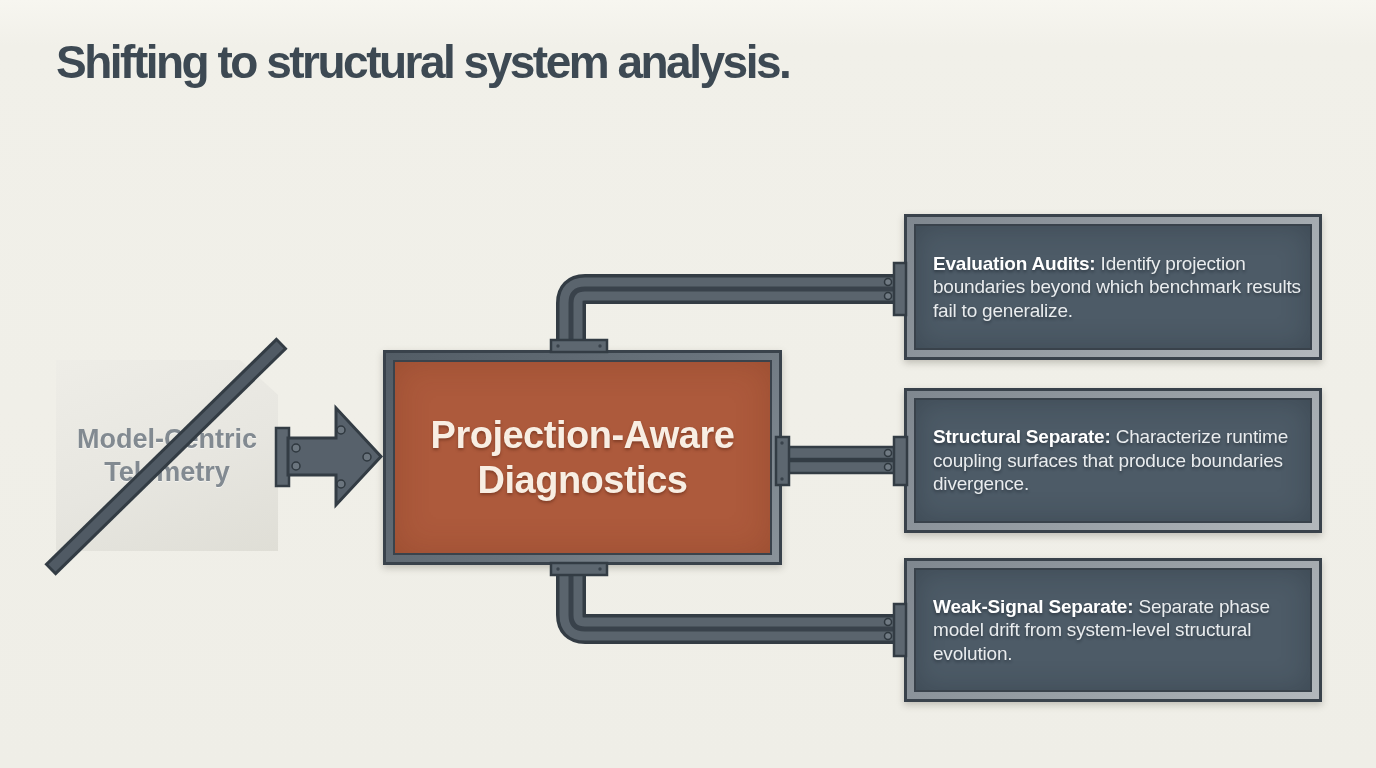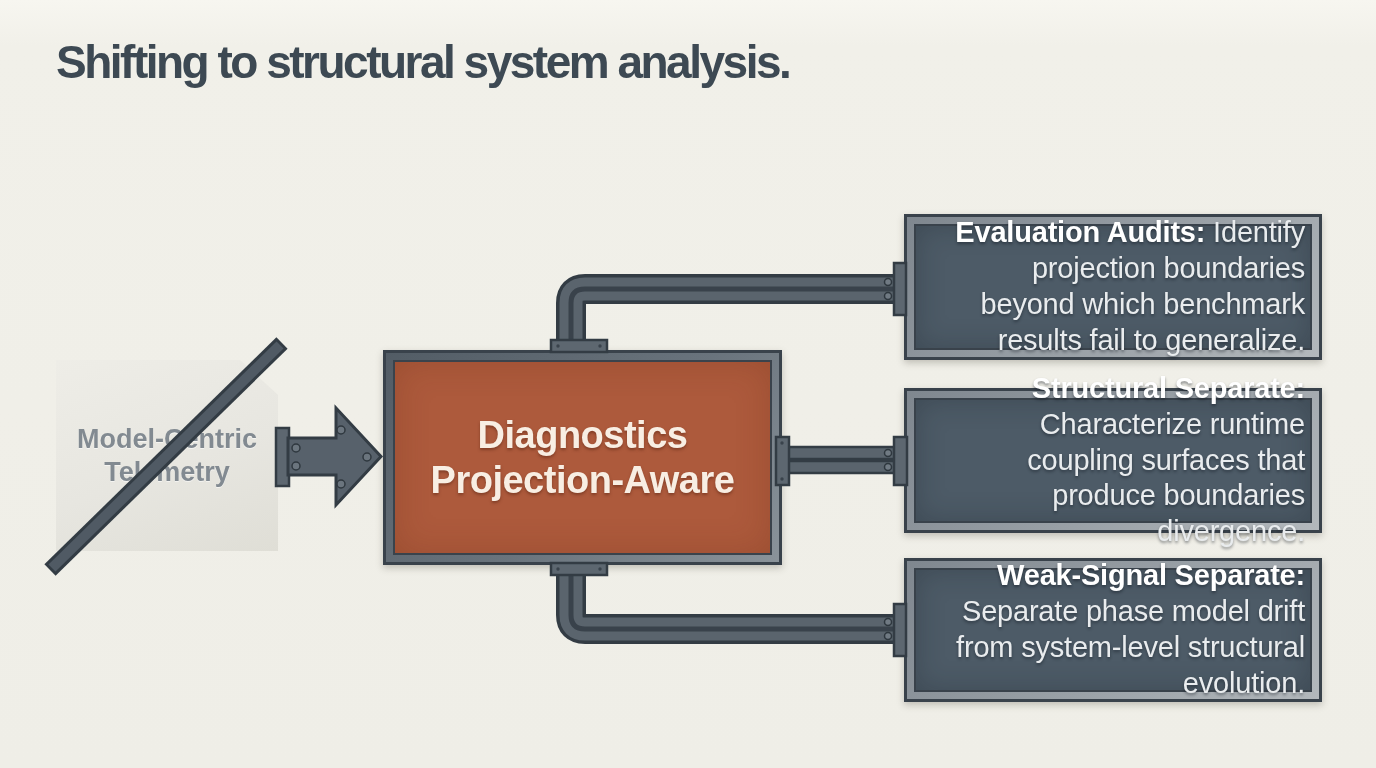--- a/index.html
+++ b/index.html
@@ -114,26 +114,25 @@
     width: 100%; height: 100%;
     background: #4d5b67;
     border: 2px solid #39424b;
     box-shadow: inset 0 0 28px rgba(20,28,36,0.28);
     display: flex;
     align-items: center;
     padding-left: 17px;
   }
   .out-text {
     width: 372px;
-    font-size: 29px;
+    font-size: 19px;
     line-height: 1.24;
     color: #e9ecee;
     letter-spacing: -0.2px;
     text-shadow: 0 2px 3px rgba(15,22,30,0.45);
-    text-align: right;
   }
   .out-text strong { color: #ffffff; font-weight: 700; }
 </style>
 </head>
 <body>
 
 <div class="canvas">
 
   <h1 class="title">Shifting to structural system analysis.</h1>
 
@@ -166,22 +165,22 @@
   <div class="source-box">
     <div class="source-label">
       <div>Model-Centric</div>
       <div>Telemetry</div>
     </div>
   </div>
 
   <div class="hub-box">
     <div class="hub-panel">
       <div class="hub-label">
+        <div>Projection-Aware</div>
         <div>Diagnostics</div>
-        <div>Projection-Aware</div>
       </div>
     </div>
   </div>
 
   <div class="out-box out1">
     <div class="out-panel">
       <p class="out-text"><strong>Evaluation Audits:</strong> <span>Identify projection boundaries beyond which benchmark results fail to generalize.</span></p>
     </div>
   </div>
 

